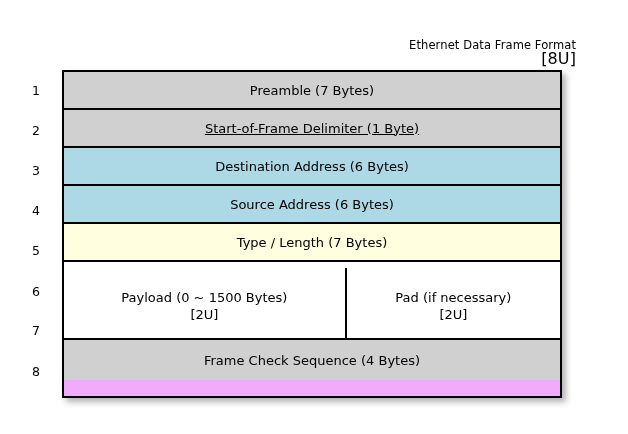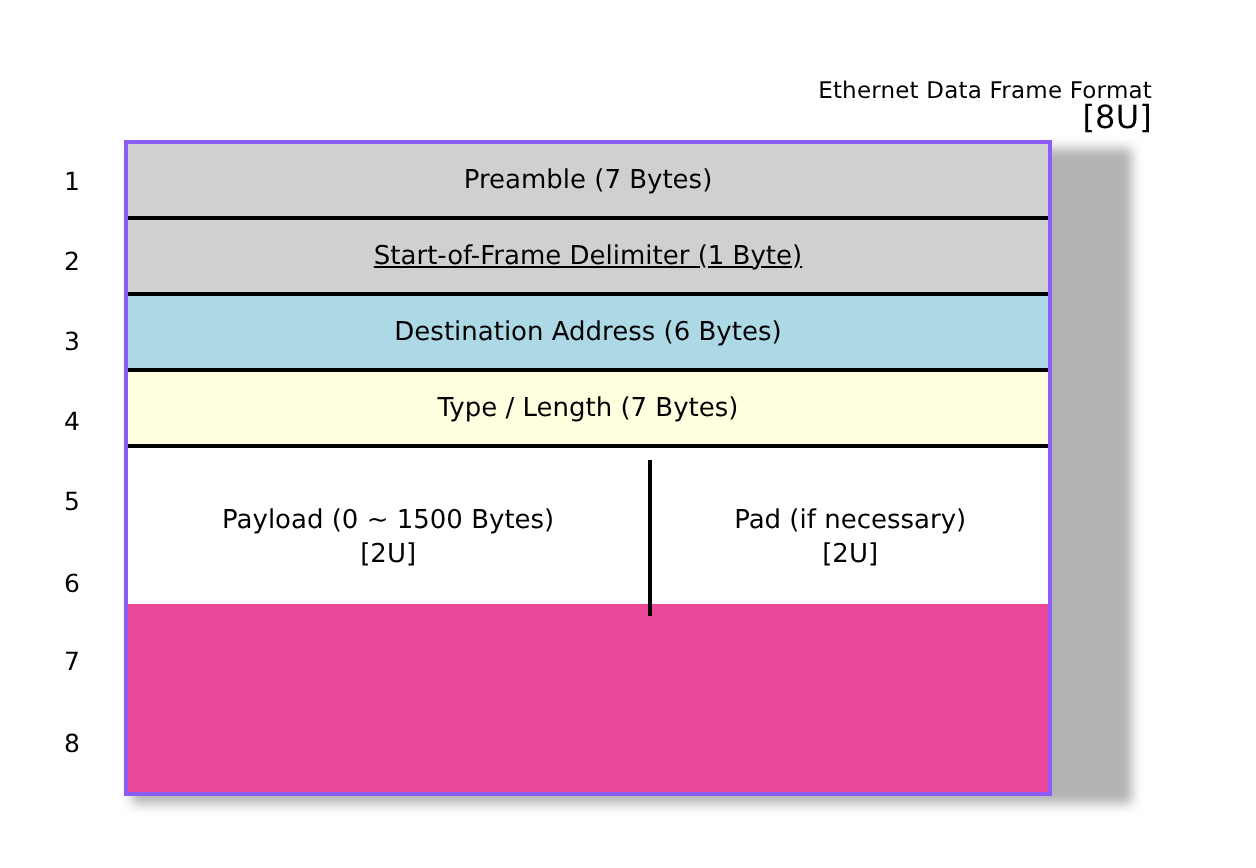--- a/index.html
+++ b/index.html
@@ -70,25 +70,25 @@
     width: 500px;
     height: 328px;
     background: rgba(0,0,0,0.30);
     filter: blur(3px);
     z-index: 0;
   }
   #frame-table {
     position: absolute;
     left: 0;
     top: 0;
-    width: 464px;
+    width: 500px;
     height: 328px;
-    border: 2px solid #8b5cf6;
+    border: 2px solid #000000;
     box-sizing: border-box;
-    background: #ec4899;
+    background: #f0abfc;
     z-index: 1;
   }
 
   .frame-row {
     position: relative;
     box-sizing: border-box;
     border-bottom: 2px solid #000000;
     display: flex;
     align-items: center;
     justify-content: center;
@@ -144,27 +144,33 @@
   <div id="frame-table">
       <div class="frame-row" style="height: 38px; background: rgb(208, 208, 208);">
         <span class="cell-label">Preamble (7 Bytes)</span>
       </div>
       <div class="frame-row" style="height: 38px; background: rgb(208, 208, 208); text-decoration: underline;">
         <span class="cell-label">Start-of-Frame Delimiter (1 Byte)</span>
       </div>
       <div class="frame-row" style="height: 38px; background: rgb(173, 216, 230);">
         <span class="cell-label">Destination Address (6 Bytes)</span>
       </div>
+      <div class="frame-row" style="height: 38px; background: rgb(173, 216, 230);">
+        <span class="cell-label">Source Address (6 Bytes)</span>
+      </div>
       <div class="frame-row" style="height: 38px; background: rgb(255, 255, 224);">
         <span class="cell-label">Type / Length (7 Bytes)</span>
       </div>
       <div class="frame-row split-row" style="height: 78px; background: rgb(255, 255, 255);">
         <div class="split-cell left" style="width: 57%;">
           <span class="cell-label">Payload (0 ~ 1500 Bytes)
 [2U]</span>
         </div>
         <div class="split-cell right" style="width: 43%;">
           <span class="cell-label">Pad (if necessary)
 [2U]</span>
         </div>
       </div>
+      <div class="frame-row" style="height: 40px; background: rgb(208, 208, 208);">
+        <span class="cell-label">Frame Check Sequence (4 Bytes)</span>
+      </div>
     </div>
 </div>
 
 </body></html>

